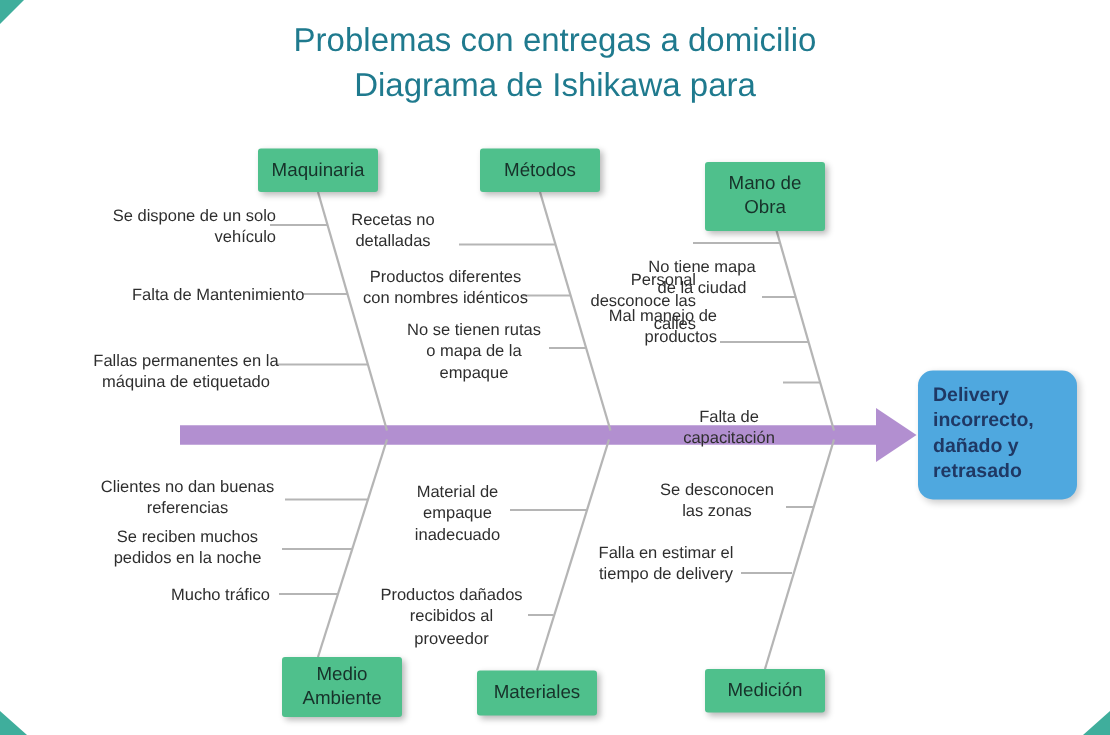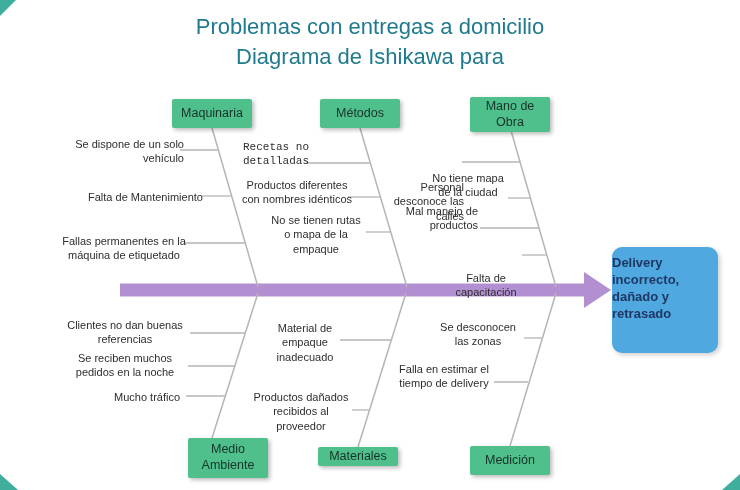--- a/index.html
+++ b/index.html
@@ -10,23 +10,23 @@
            font-size:22px; line-height:1.35; color:#1f7a8e; }
   .lines { position:absolute; left:0; top:0; width:740px; height:490px; pointer-events:none; }
   .cat-box { position:absolute; background:#4fc08c; color:#17322a;
              display:flex; align-items:center; justify-content:center; text-align:center;
              font-size:12.5px; line-height:1.25; border-radius:2px; padding:2px 5px;
              box-shadow:2px 2px 4px rgba(0,0,0,0.28); }
   .cause { position:absolute; font-size:11px; line-height:1.3; color:#2e2e2e; }
   .ta-c { text-align:center; }
   .ta-l { text-align:right; }
   .nowrap { white-space:nowrap; }
-  .effect-box { position:absolute; left:612px; top:247px; width:106px; height:106px;
+  .effect-box { position:absolute; left:612px; top:247px; width:106px; height:86px;
                 background:#4fa8df; border-radius:10px; color:#1f3864; font-weight:bold;
-                font-size:13px; line-height:1.3; padding:8px 0;
+                font-size:13px; line-height:1.3; padding:8px 10px;
                 box-shadow:2px 2px 5px rgba(0,0,0,0.2); }
   .corner { position:absolute; left:0; top:0; width:740px; height:490px; pointer-events:none; }
 </style>
 </head>
 <body>
 
 <div class="canvas">
 
   <svg class="corner" viewBox="0 0 740 490">
     <polygon points="0,0 16,0 0,16" fill="#3fae9c"></polygon>
@@ -75,39 +75,39 @@
     <line x1="524" y1="338" x2="542" y2="338" stroke="#b5b5b5" stroke-width="1.3"></line>
     <line x1="494" y1="382" x2="528" y2="382" stroke="#b5b5b5" stroke-width="1.3"></line>
   </svg>
 
   <div class="cat-box" style="left:320px; top:99px; width:80px; height:29px;">
     <span>Métodos</span>
   </div>
   <div class="cat-box" style="left:172px; top:99px; width:80px; height:29px;">
     <span>Maquinaria</span>
   </div>
-  <div class="cat-box" style="left:470px; top:97px; width:80px; height:35px;">
+  <div class="cat-box" style="left:470px; top:108px; width:80px; height:46px;">
     <span>Mano de Obra</span>
   </div>
 
   <div class="cat-box" style="left:172px; top:438px; width:80px; height:40px;margin-left:16px;">
     <span>Medio Ambiente</span>
   </div>
-  <div class="cat-box" style="left:318px; top:447px; width:80px; height:19px;">
+  <div class="cat-box" style="left:318px; top:447px; width:80px; height:30px;">
     <span>Materiales</span>
   </div>
   <div class="cat-box" style="left:470px; top:446px; width:80px; height:29px;">
     <span>Medición</span>
   </div>
 
   <div class="cause ta-l" style="left:66px; top:137px; width:118px;">Se dispone de un solo vehículo</div>
   <div class="cause ta-l nowrap" style="left:88px; top:190px;">Falta de Mantenimiento</div>
   <div class="cause ta-c" style="left:58px; top:234px; width:132px;">Fallas permanentes en la máquina de etiquetado</div>
 
-  <div class="cause ta-c" style="left:240px; top:140px; width:72px;font-family:Liberation Mono, monospace;">Recetas no detalladas</div>
+  <div class="cause ta-c" style="left:226px; top:140px; width:72px;">Recetas no detalladas</div>
   <div class="cause ta-c" style="left:240px; top:178px; width:114px;">Productos diferentes con nombres idénticos</div>
   <div class="cause ta-c" style="left:268px; top:213px; width:96px;">No se tienen rutas o mapa de la empaque</div>
 
   <div class="cause ta-l" style="left:390px; top:136px; width:74px;margin-top:44px;">Personal desconoce las calles</div>
   <div class="cause ta-c" style="left:430px; top:171px; width:76px;">No tiene mapa de la ciudad</div>
   <div class="cause ta-l" style="left:400px; top:204px; width:78px;">Mal manejo de productos</div>
   <div class="cause ta-c" style="left:452px; top:231px; width:68px;margin-top:40px;">Falta de capacitación</div>
 
   <div class="cause ta-c" style="left:62px; top:318px; width:126px;">Clientes no dan buenas referencias</div>
   <div class="cause ta-c" style="left:70px; top:351px; width:110px;">Se reciben muchos pedidos en la noche</div>

